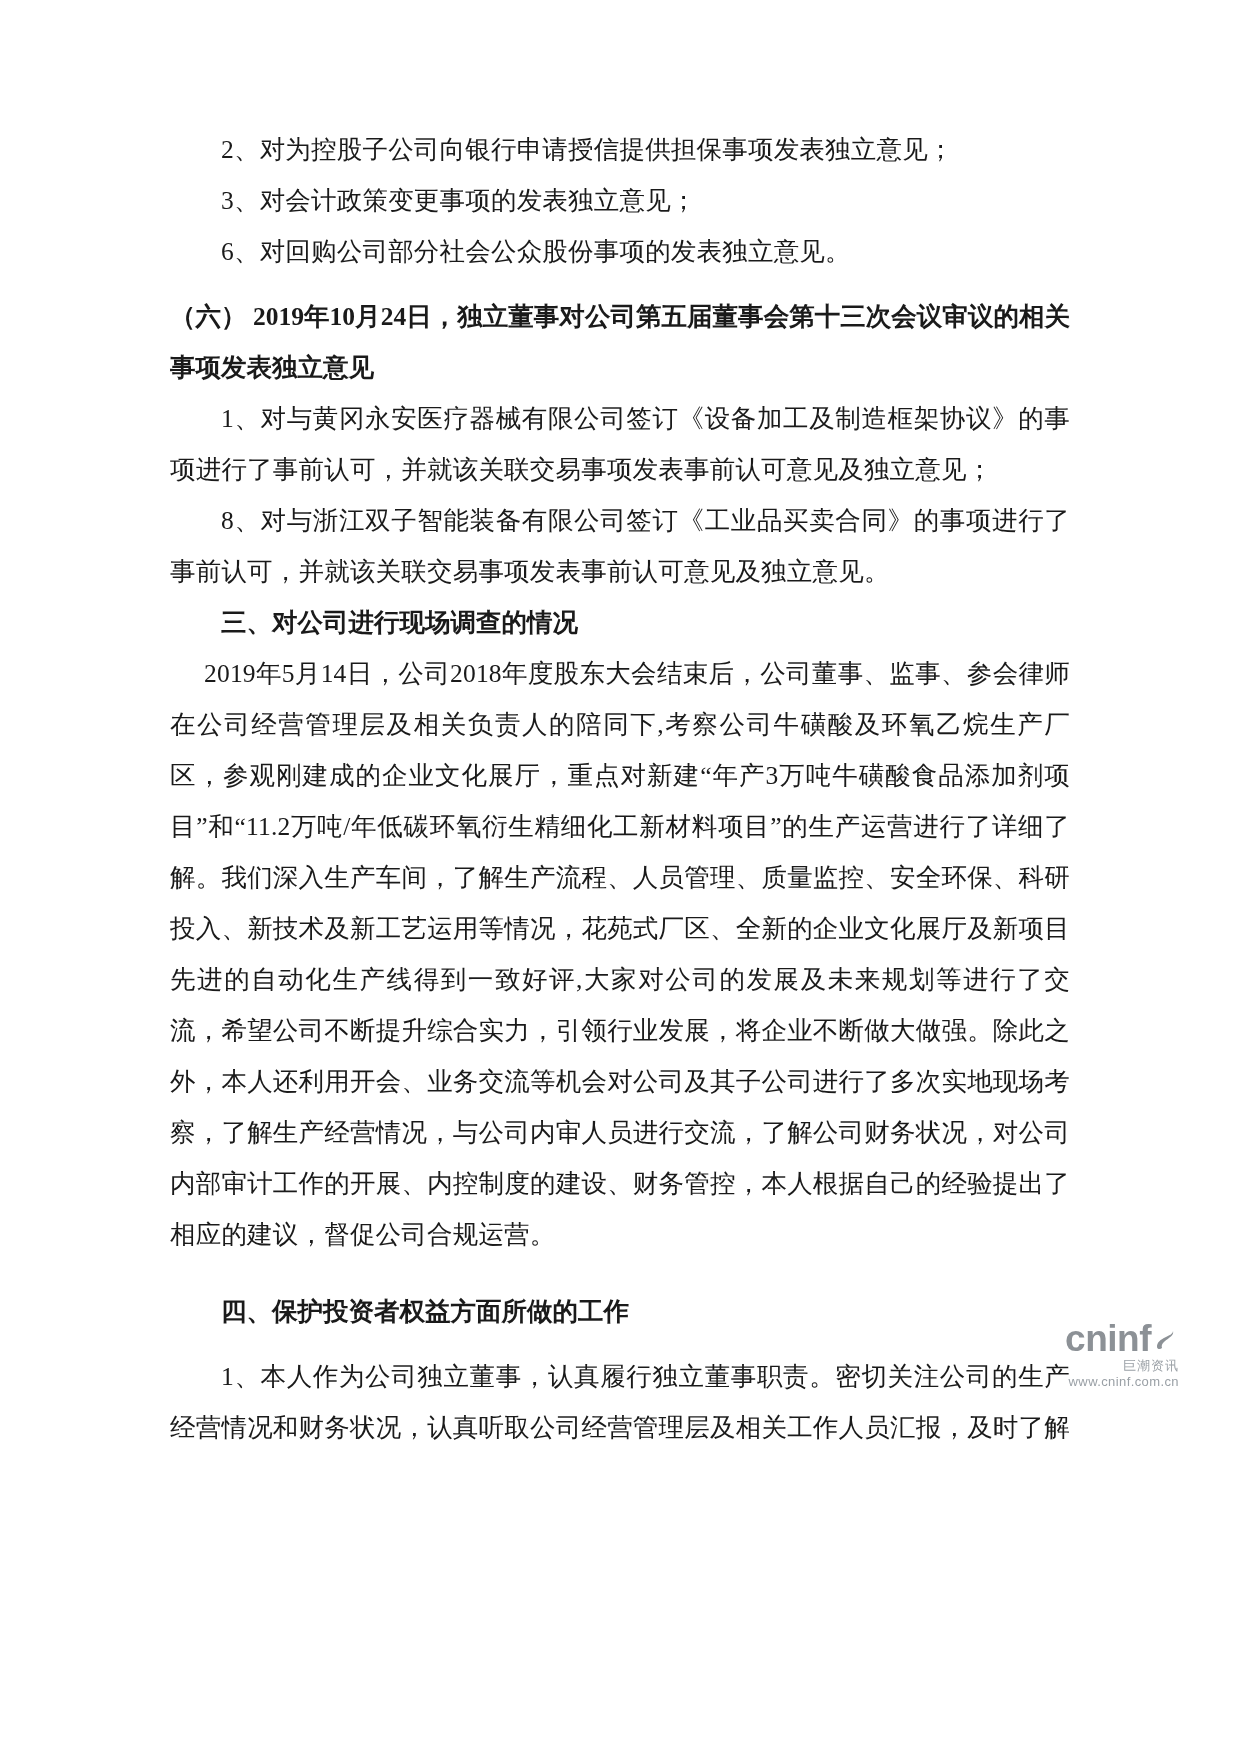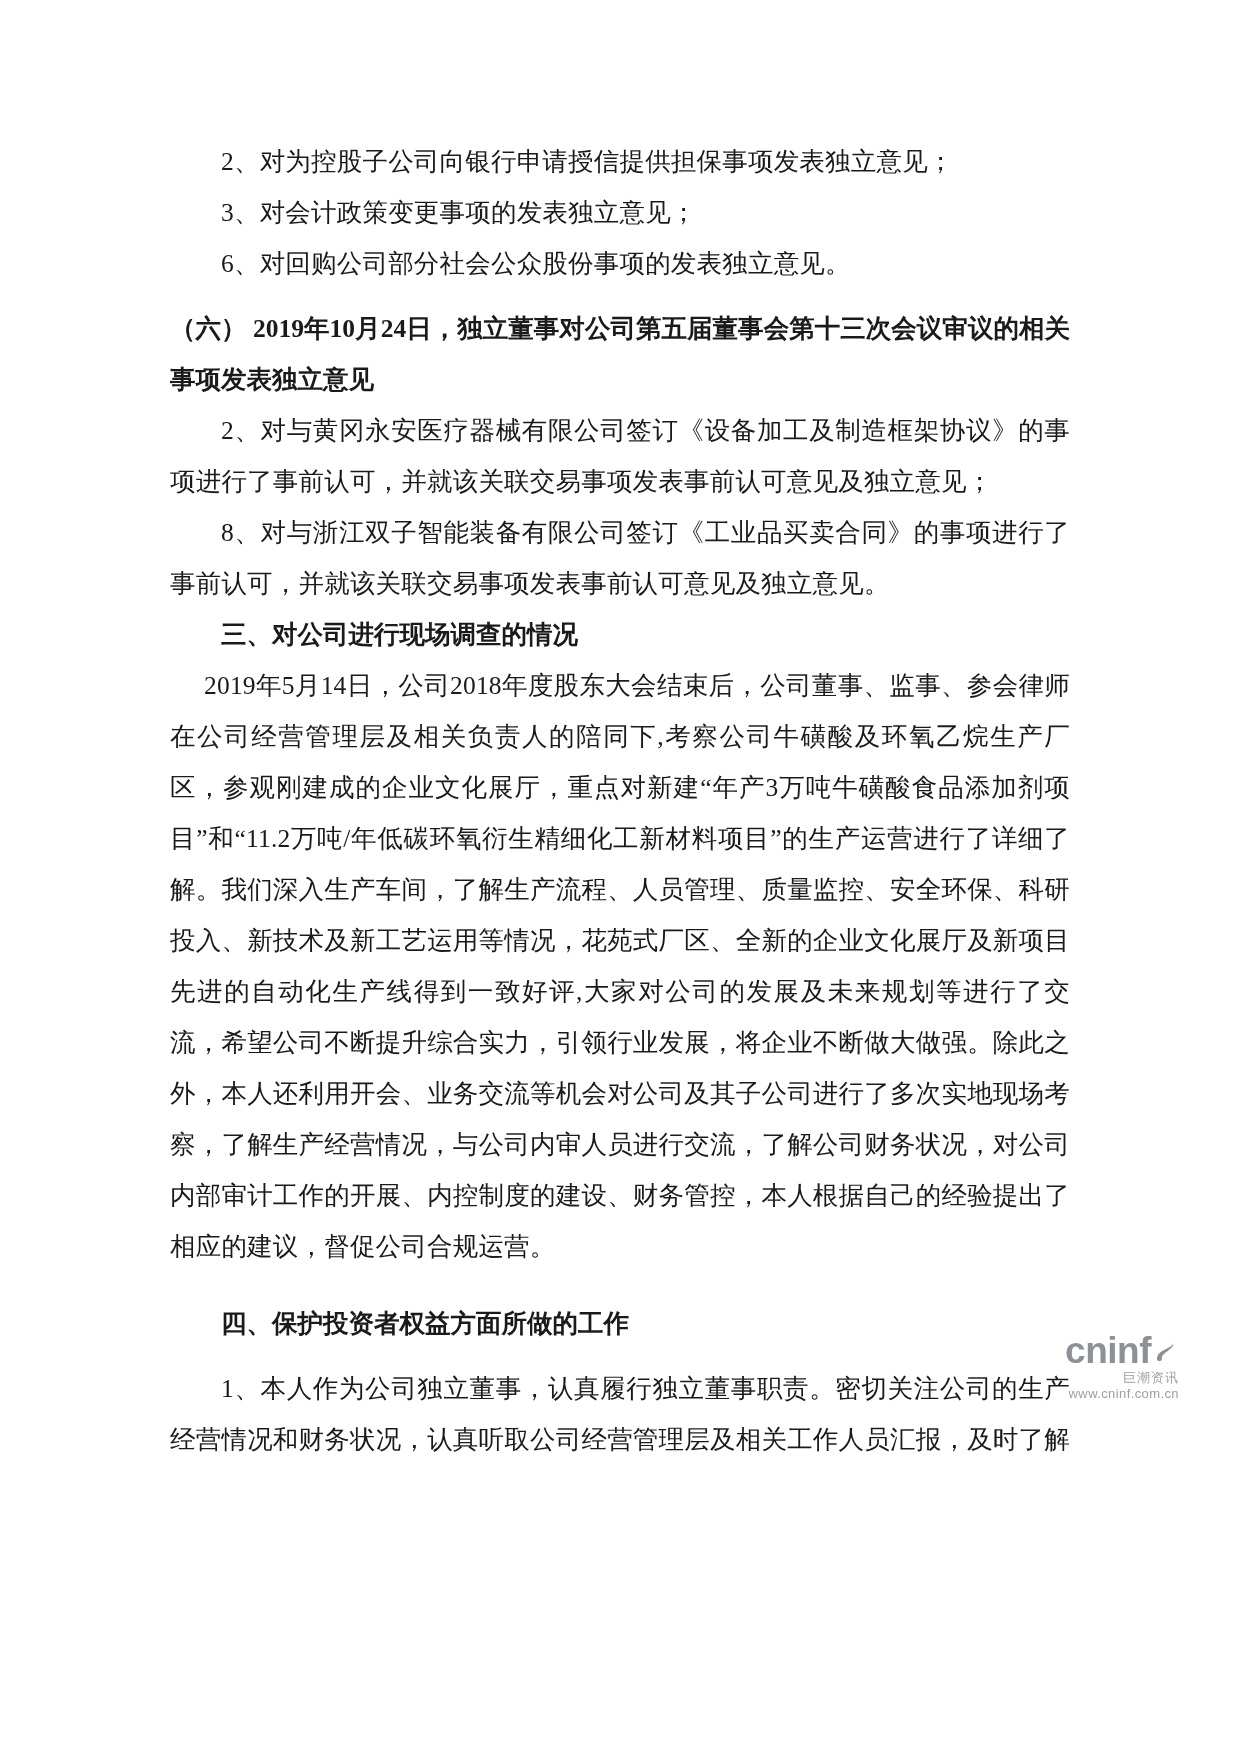--- a/index.html
+++ b/index.html
@@ -8,21 +8,21 @@
     background: #ffffff;
   }
   body {
     font-family: "Liberation Serif", "DejaVu Serif", serif;
     color: #1a1a1a;
   }
   .page {
     position: relative;
     width: 1241px;
     height: 1442px;
-    margin: 16px auto;
+    margin: 4px auto;
     background: #ffffff;
     overflow: hidden;
     box-sizing: border-box;
   }
   .content {
     position: absolute;
     left: 170px;
     top: 120px;
     width: 900px;
   }
@@ -103,21 +103,21 @@
   <div class="content">
 
     <p class="para indent2">2、对为控股子公司向银行申请授信提供担保事项发表独立意见；</p>
     <p class="para indent2">3、对会计政策变更事项的发表独立意见；</p>
     <p class="para indent2">6、对回购公司部分社会公众股份事项的发表独立意见。</p>
 
     <div class="gap-sm"></div>
 
     <p class="heading">（六） 2019年10月24日，独立董事对公司第五届董事会第十三次会议审议的相关事项发表独立意见</p>
 
-    <p class="para indent2">2、对与黄冈永安医疗器械有限公司签订《设备加工及制造框架协议》的事项进行了事前认可，并就该关联交易事项发表事前认可意见及独立意见；</p>
+    <p class="para indent2">1、对与黄冈永安医疗器械有限公司签订《设备加工及制造框架协议》的事项进行了事前认可，并就该关联交易事项发表事前认可意见及独立意见；</p>
     <p class="para indent2">8、对与浙江双子智能装备有限公司签订《工业品买卖合同》的事项进行了事前认可，并就该关联交易事项发表事前认可意见及独立意见。</p>
 
     <p class="heading indent2">三、对公司进行现场调查的情况</p>
 
     <p class="para indent-small"> 2019年5月14日，公司2018年度股东大会结束后，公司董事、监事、参会律师在公司经营管理层及相关负责人的陪同下,考察公司牛磺酸及环氧乙烷生产厂区，参观刚建成的企业文化展厅，重点对新建“年产3万吨牛磺酸食品添加剂项目”和“11.2万吨/年低碳环氧衍生精细化工新材料项目”的生产运营进行了详细了解。我们深入生产车间，了解生产流程、人员管理、质量监控、安全环保、科研投入、新技术及新工艺运用等情况，花苑式厂区、全新的企业文化展厅及新项目先进的自动化生产线得到一致好评,大家对公司的发展及未来规划等进行了交流，希望公司不断提升综合实力，引领行业发展，将企业不断做大做强。除此之外，本人还利用开会、业务交流等机会对公司及其子公司进行了多次实地现场考察，了解生产经营情况，与公司内审人员进行交流，了解公司财务状况，对公司内部审计工作的开展、内控制度的建设、财务管控，本人根据自己的经验提出了相应的建议，督促公司合规运营。</p>
 
     <div class="gap-md"></div>
 
     <p class="heading indent2">四、保护投资者权益方面所做的工作</p>
 

